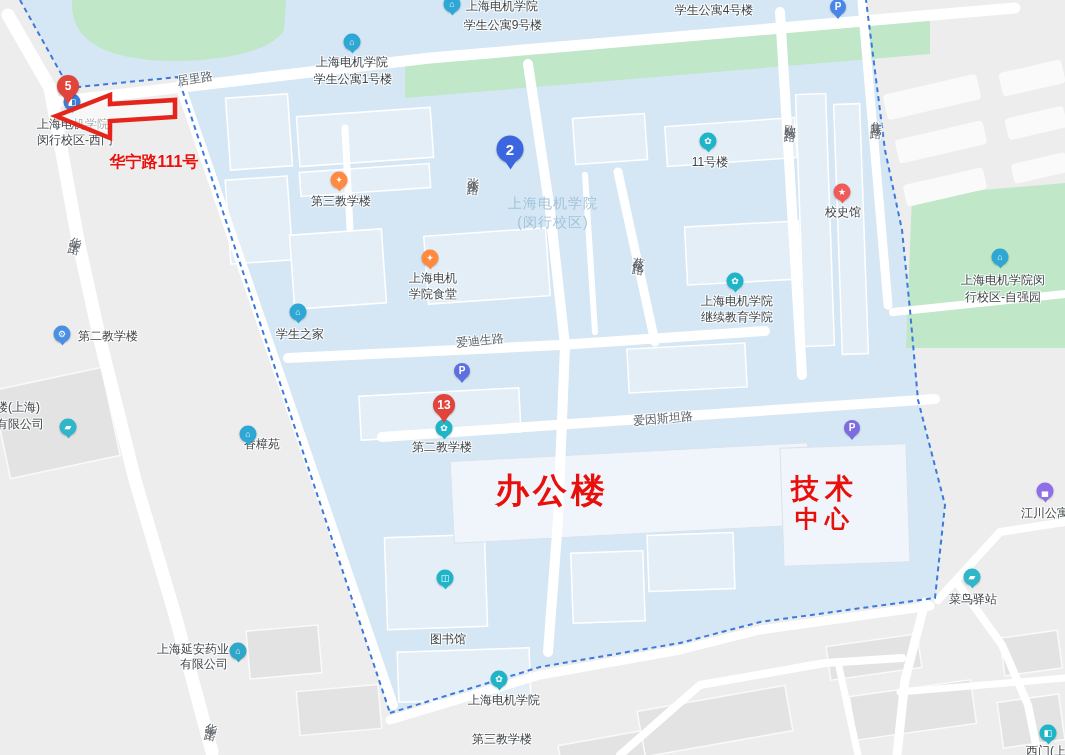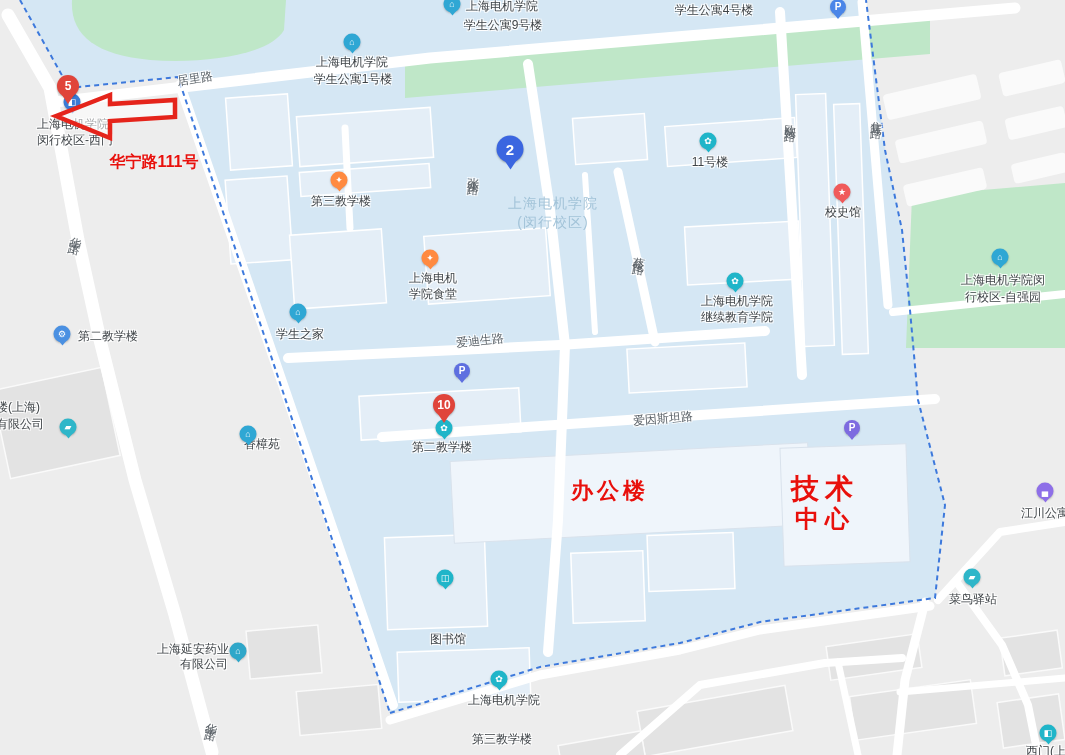--- a/index.html
+++ b/index.html
@@ -231,28 +231,28 @@
   <span class="mlabel" style="left:73px;top:124px;">上海电机学院</span>
   <span class="mlabel" style="left:75px;top:140px;">闵行校区-西门</span>
 
   <div class="pin small" style="--c:#e0443a;left:68px;top:86px;">
       <span>5</span>
     </div>
   <div class="pin big" style="--c:#3b66e0;left:510px;top:149px;">
       <span>2</span>
     </div>
   <div class="pin small" style="--c:#e0443a;left:444px;top:405px;">
-      <span>10</span>
+      <span>13</span>
     </div>
   <div class="poi-icon" style="--c:#1fb5c9;left:444px;top:428px;z-index:23;">
       <span>✿</span>
     </div>
 
 
   <svg id="arrow-layer" width="1065" height="755">
     <polygon points="56,116 110,95 110,104 175,100 175,117 110,121 110,138" fill="rgba(255,255,255,0.55)" stroke="#e5241b" stroke-width="4.5" stroke-linejoin="miter"></polygon>
   </svg>
   <span class="red-note" style="left:154px;top:162px;font-size:16px;">华宁路111号</span>
-  <span class="red-note" style="left:610px;top:491px;font-size:22px;letter-spacing:4px;">办公楼</span>
+  <span class="red-note" style="left:552px;top:491px;font-size:34px;letter-spacing:4px;">办公楼</span>
   <span class="red-note" style="left:825px;top:489px;font-size:28px;letter-spacing:6px;">技术</span>
   <span class="red-note" style="left:825px;top:519px;font-size:24px;letter-spacing:6px;">中心</span>
 
 </div>
 
 </body></html>

